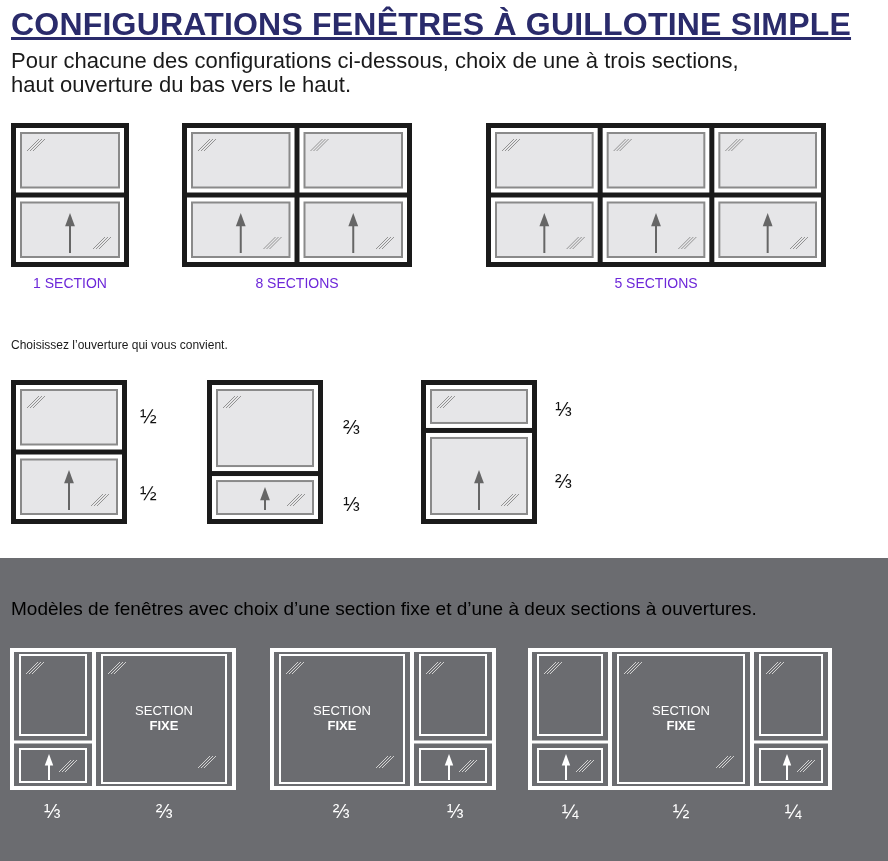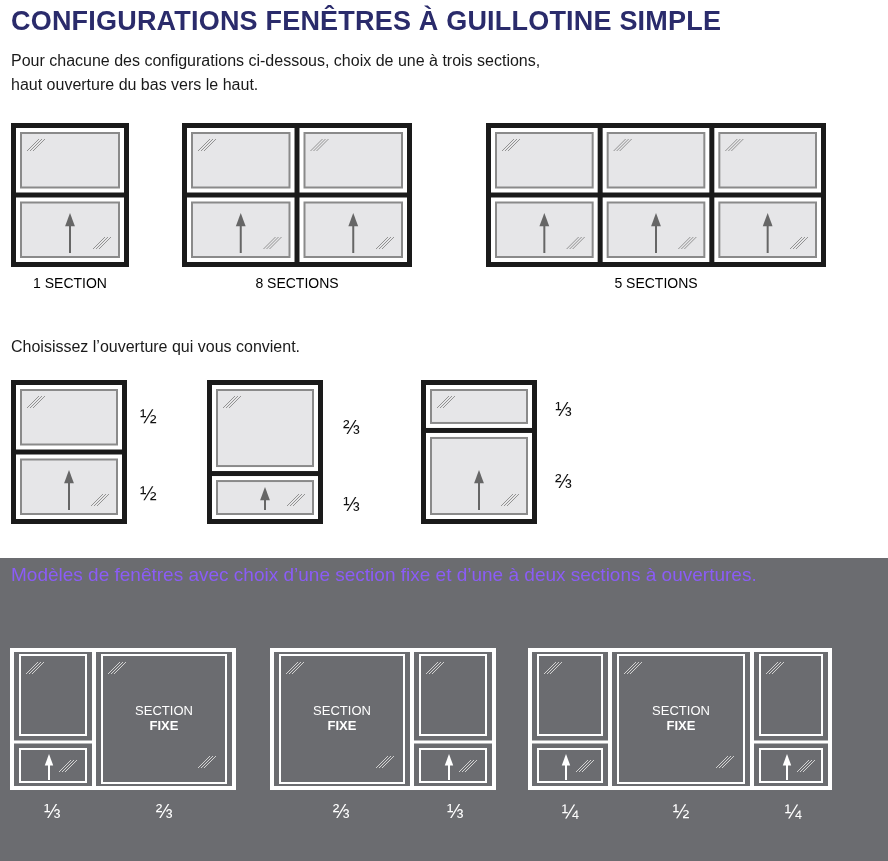--- a/index.html
+++ b/index.html
@@ -1,24 +1,24 @@
 <!DOCTYPE html>
 <html><head>
 <meta charset="utf-8">
 <style>
   html,body{margin:0;padding:0;}
   body{width:888px;height:861px;position:relative;overflow:hidden;background:#ffffff;font-family:"Liberation Sans",sans-serif;}
   .abs{position:absolute;}
-  .title{left:11px;top:6px;font-size:27px;font-weight:bold;color:#2a2b6b;letter-spacing:0.2px;white-space:nowrap;}
-  .intro{left:11px;top:49px;font-size:16px;color:#1a1a1a;line-height:24px;width:860px;}
-  .cap{font-size:14px;color:#000000;text-align:center;white-space:nowrap;}
-  .sub{left:11px;top:338px;font-size:16px;color:#1a1a1a;white-space:nowrap;}
+  .title{left:11px;top:6px;font-size:32px;font-weight:bold;color:#2a2b6b;letter-spacing:0.2px;white-space:nowrap;text-decoration:underline;}
+  .intro{left:11px;top:49px;font-size:22px;color:#1a1a1a;line-height:24px;width:860px;}
+  .cap{font-size:14px;color:#6d28d9;text-align:center;white-space:nowrap;}
+  .sub{left:11px;top:338px;font-size:12px;color:#1a1a1a;white-space:nowrap;}
   .frac{font-size:20px;color:#111;white-space:nowrap;}
   .band{left:0;top:558px;width:888px;height:303px;background:#6b6c70;}
-  .band-text{left:11px;top:564px;font-size:19px;color:#8b5cf6;white-space:nowrap;}
+  .band-text{left:11px;top:598px;font-size:19px;color:#000000;white-space:nowrap;}
   .wfrac{font-size:20px;color:#ffffff;white-space:nowrap;text-align:center;width:40px;}
   svg{position:absolute;overflow:visible;}
 </style>
 </head>
 <body>
 
 <div class="abs title">CONFIGURATIONS FENÊTRES À GUILLOTINE SIMPLE</div>
 <div class="abs intro">
   <div>Pour chacune des configurations ci-dessous, choix de une à trois sections,</div>
   <div>haut ouverture du bas vers le haut.</div>

